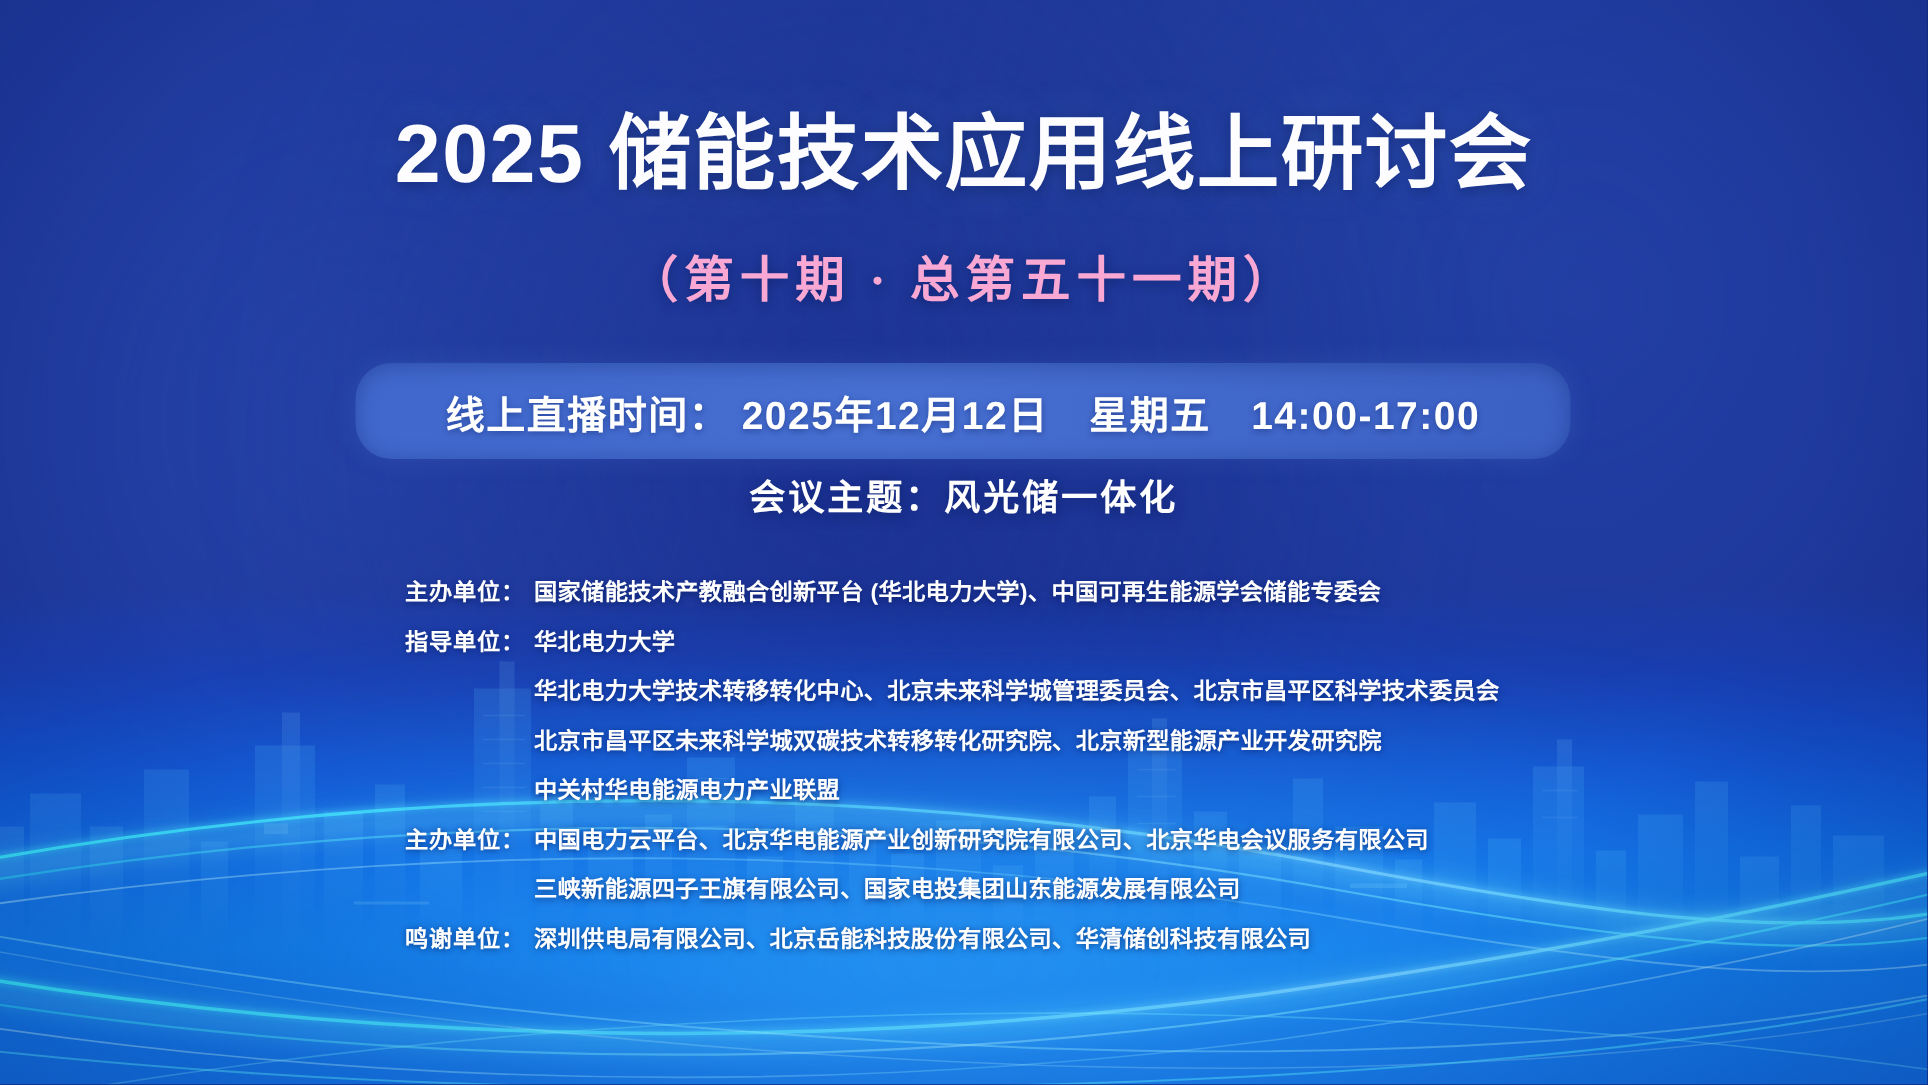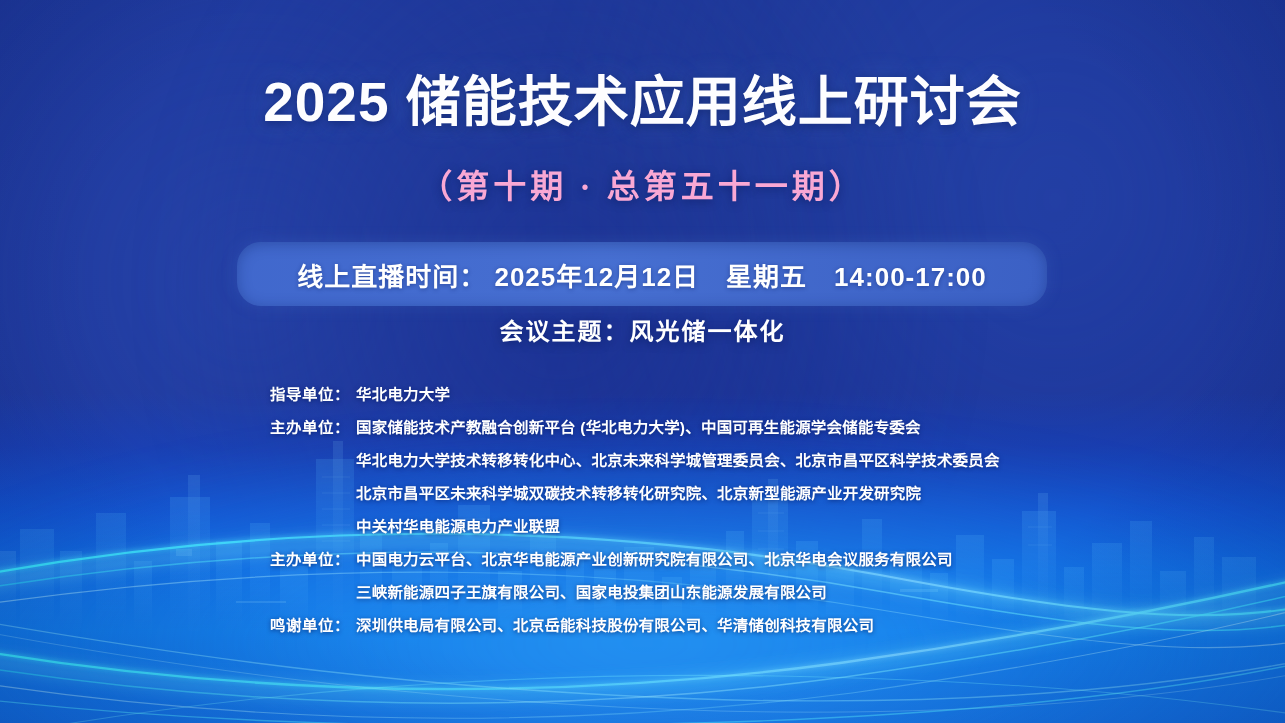--- a/index.html
+++ b/index.html
@@ -357,26 +357,26 @@
     <div class="subtitle">（第十期 · 总第五十一期）</div>
 
     <div class="time-pill">
       <span class="time-text">线上直播时间： 2025年12月12日　星期五　14:00-17:00</span>
     </div>
 
     <div class="theme">会议主题：风光储一体化</div>
 
     <div class="orgs" id="orgs">
         <div class="org-row">
+          <span class="org-label">主办单位：</span>
+          <span class="org-value">国家储能技术产教融合创新平台 (华北电力大学)、中国可再生能源学会储能专委会</span>
+        </div>
+        <div class="org-row">
           <span class="org-label">指导单位：</span>
           <span class="org-value">华北电力大学</span>
-        </div>
-        <div class="org-row">
-          <span class="org-label">主办单位：</span>
-          <span class="org-value">国家储能技术产教融合创新平台 (华北电力大学)、中国可再生能源学会储能专委会</span>
         </div>
         <div class="org-row cont">
           <span class="org-label">主办单位：</span>
           <span class="org-value">华北电力大学技术转移转化中心、北京未来科学城管理委员会、北京市昌平区科学技术委员会</span>
         </div>
         <div class="org-row cont">
           <span class="org-label">主办单位：</span>
           <span class="org-value">北京市昌平区未来科学城双碳技术转移转化研究院、北京新型能源产业开发研究院</span>
         </div>
         <div class="org-row cont">

